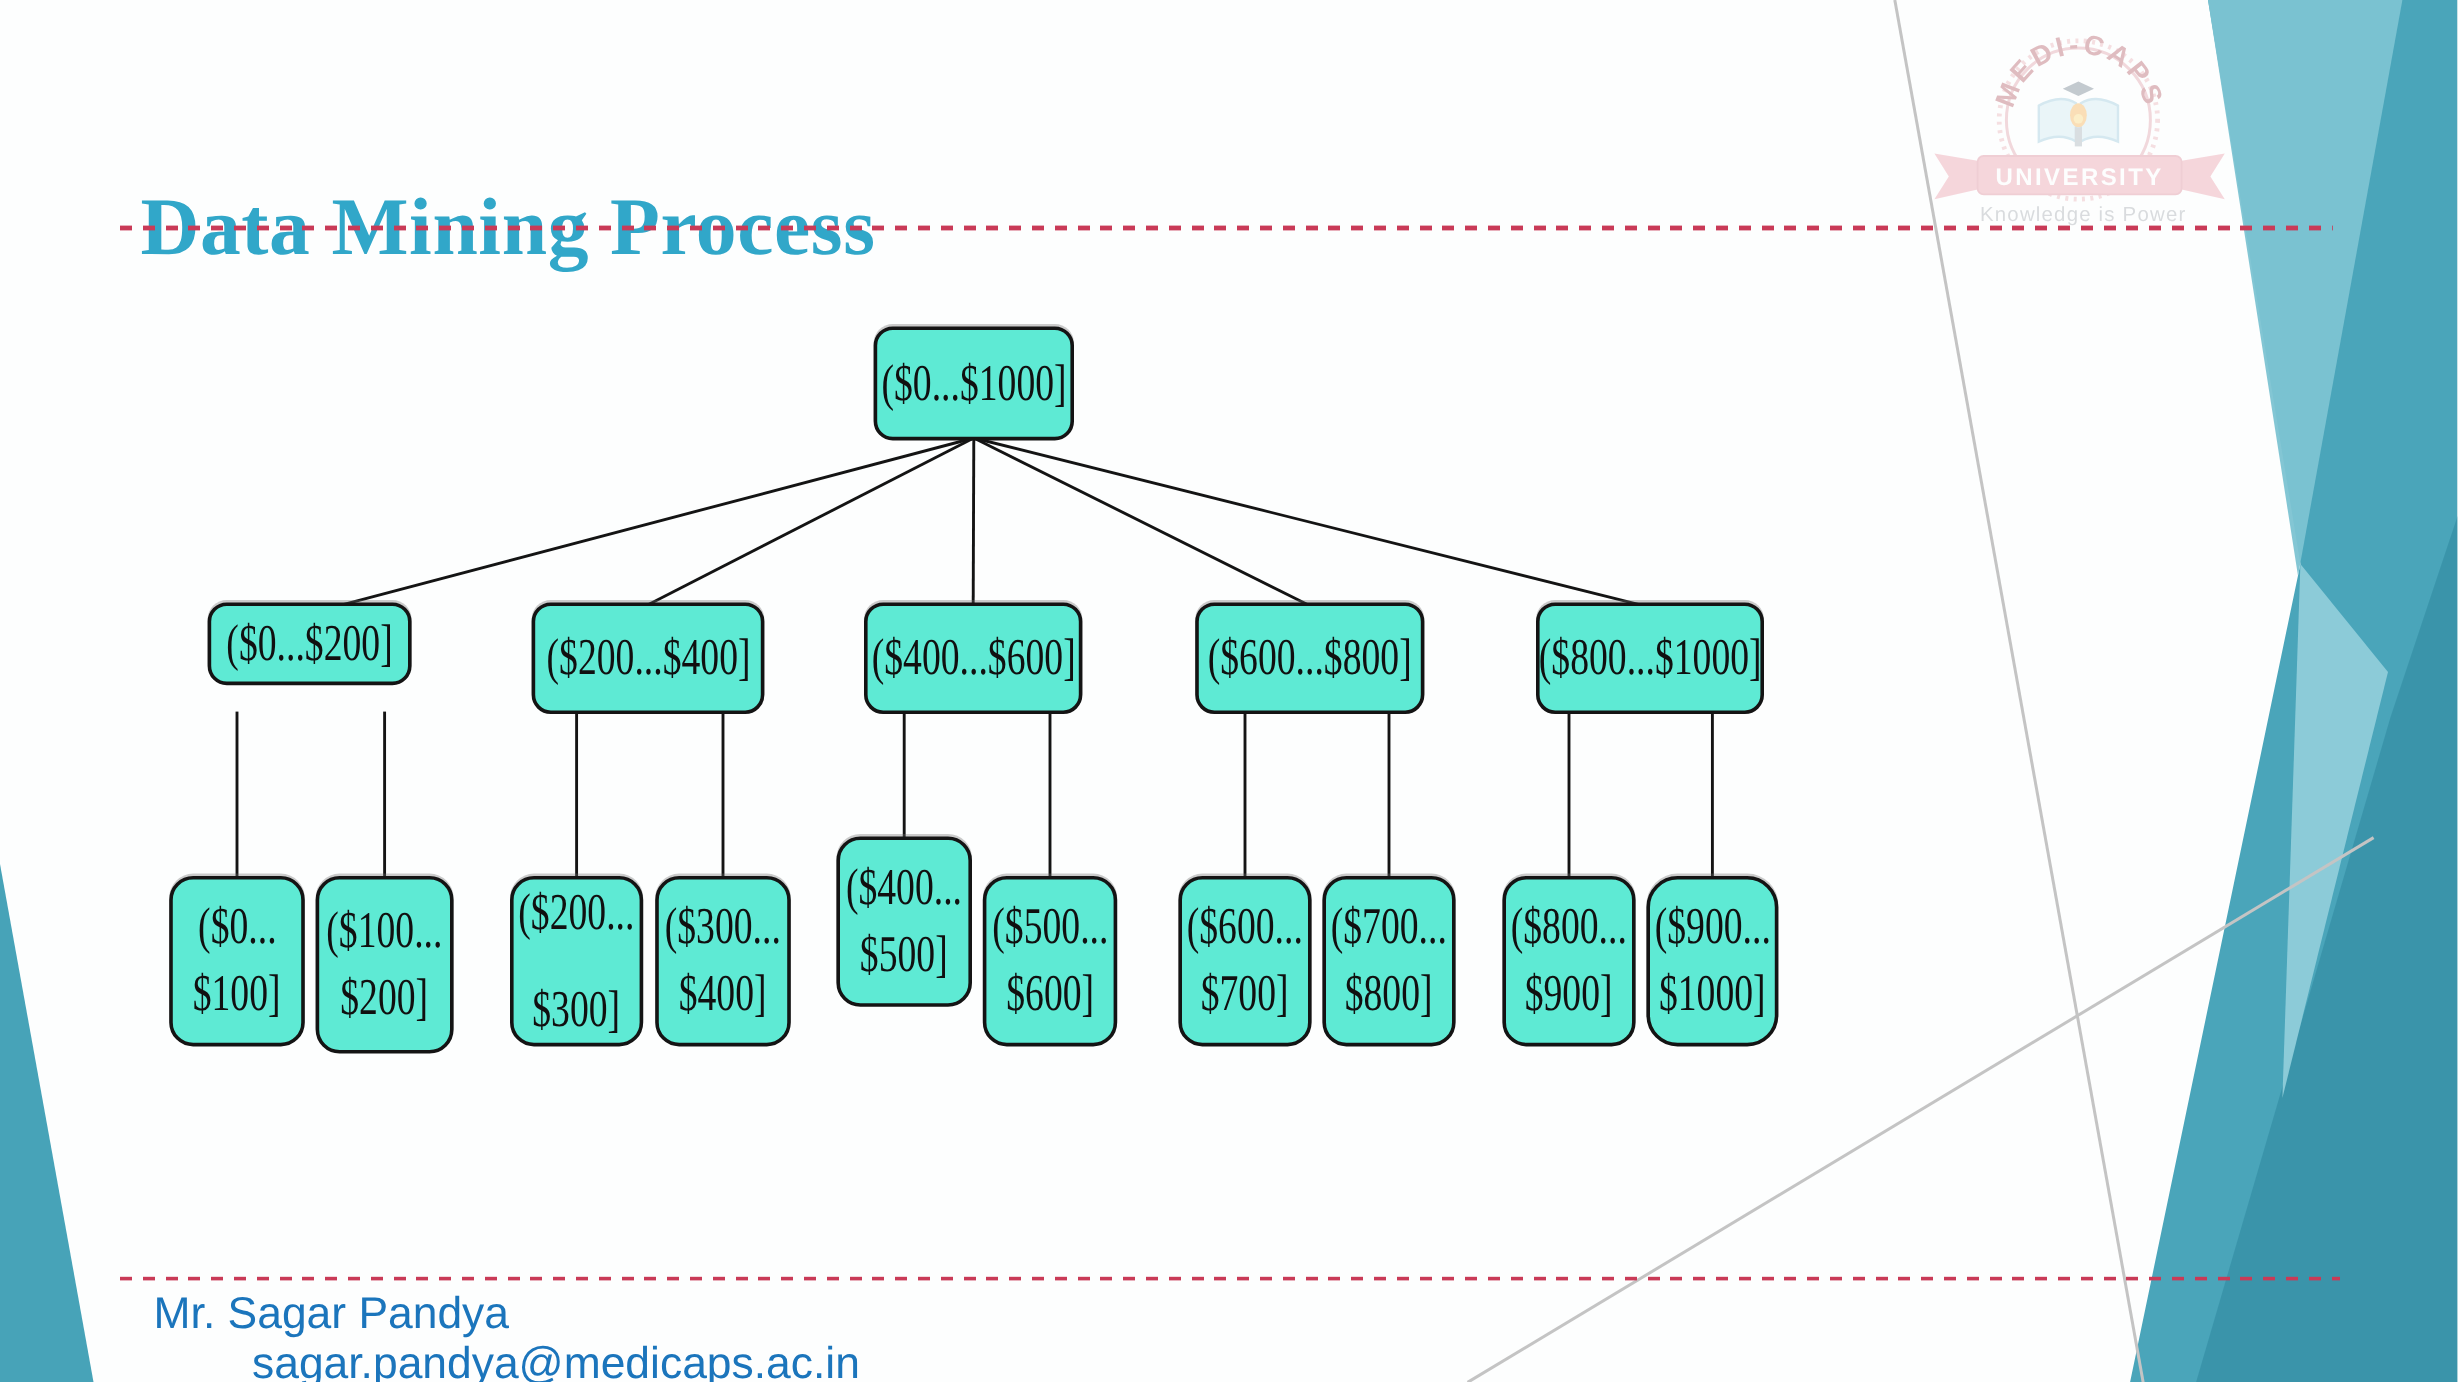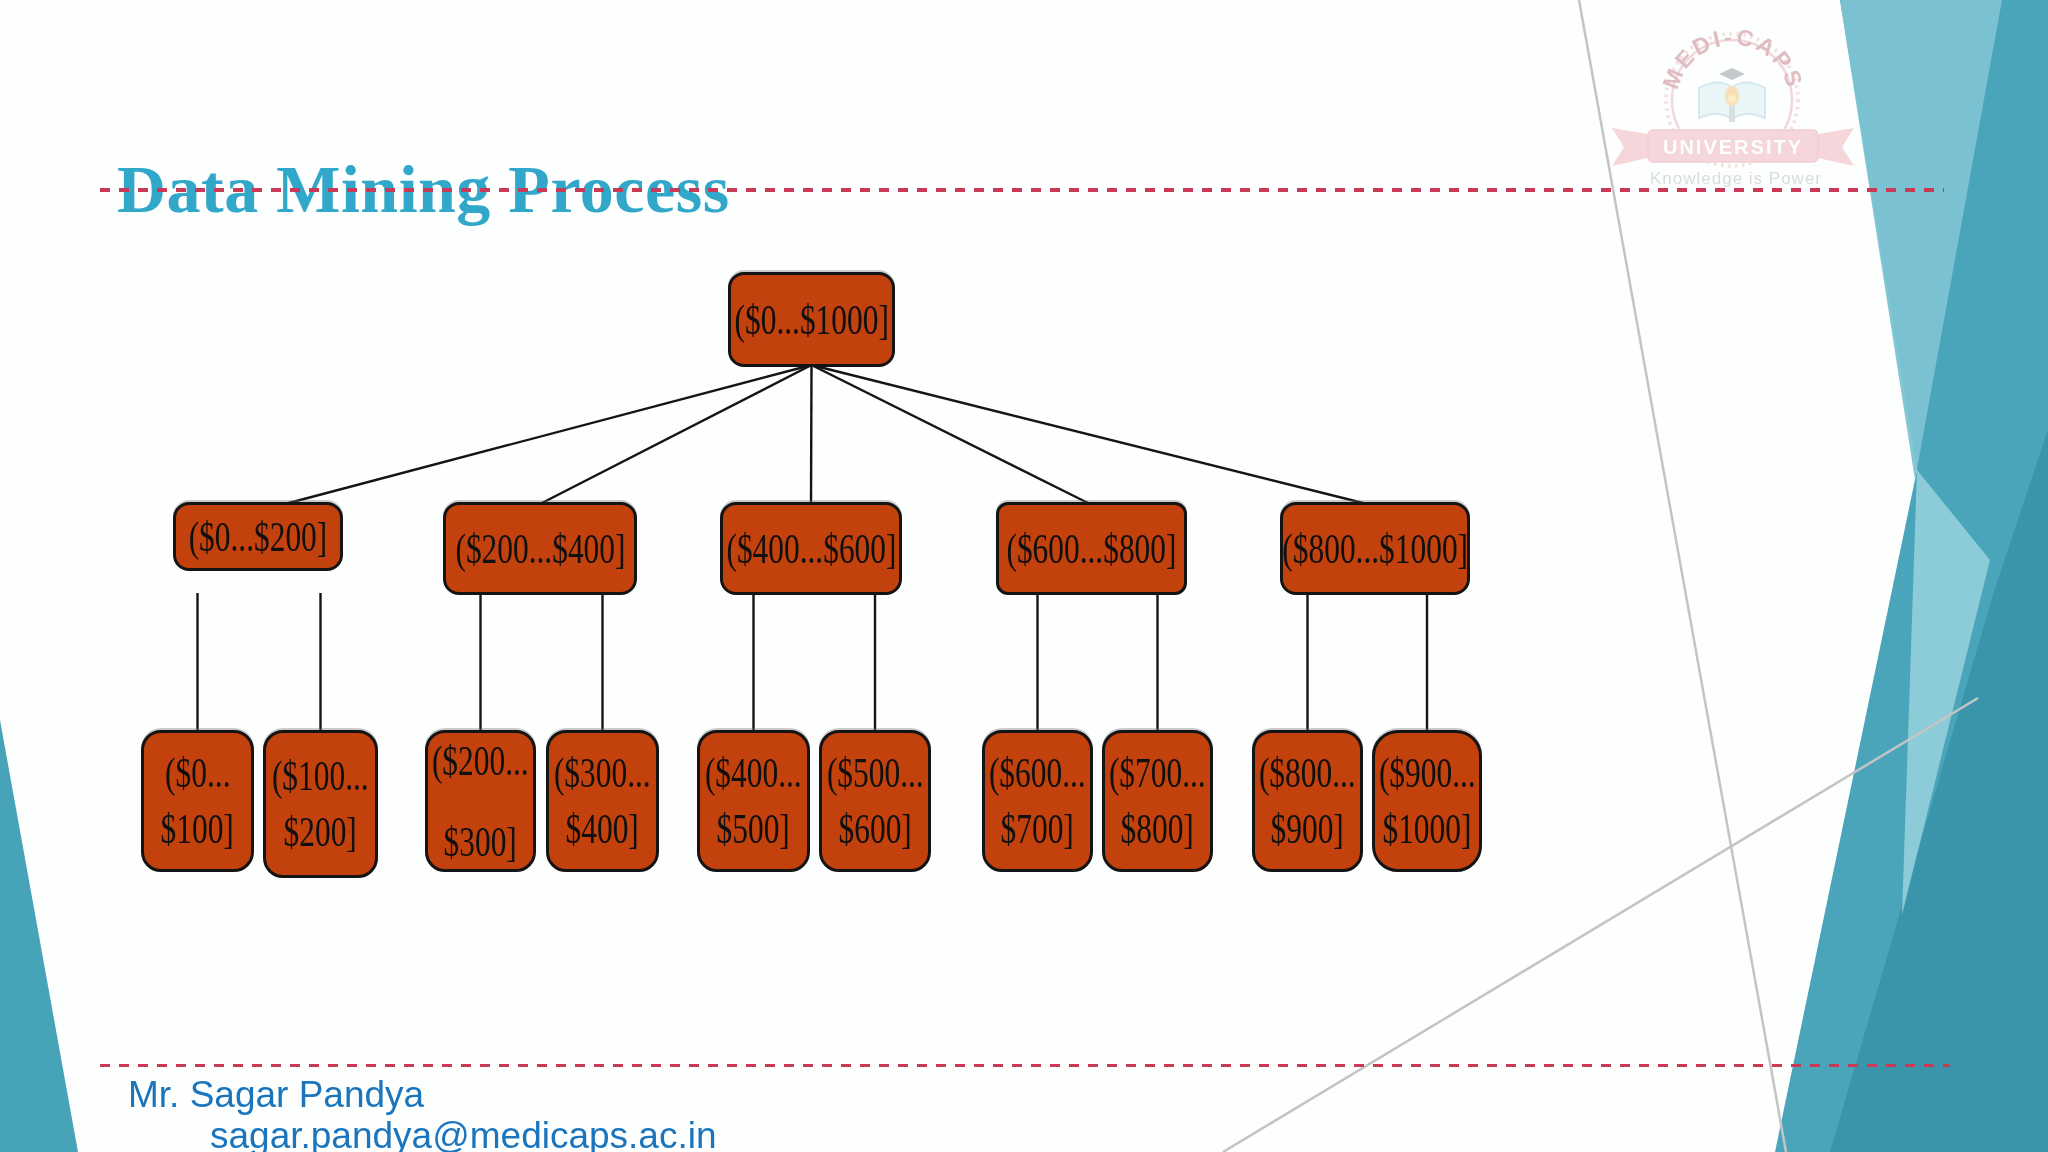--- a/index.html
+++ b/index.html
@@ -15,21 +15,21 @@
     color:var(--title-color,#31a7c9); white-space:nowrap;
   }
   .dashes{
     position:absolute; z-index:4; height:4px;
     background:repeating-linear-gradient(90deg,var(--divider-color,#c93a57) 0 10px,transparent 10px 19px);
   }
   .dashes.top{left:100px; top:188px; width:1844px;}
   .dashes.bottom{left:100px; top:1064px; width:1850px; height:3px;}
   #tree-layer{position:absolute; left:0; top:0; width:2048px; height:1152px; z-index:3;}
   .node{
-    position:absolute; box-sizing:border-box; background:#c2410c;
+    position:absolute; box-sizing:border-box; background:#5eead4;
     border:3px solid var(--node-border,#141414); border-radius:16px;
     display:flex; flex-direction:column; align-items:center; justify-content:center;
     font-family:"Liberation Serif","DejaVu Serif",serif;
     font-size:43px; color:#101010;
     box-shadow:0 -2px 0 rgba(110,110,110,.35);
   }
   .node.leaf{border-radius:20px; line-height:56px;}
   .node .tx{display:inline-block; transform:scaleX(.73); transform-origin:center; white-space:nowrap;}
   .footer{
     position:absolute; left:128px; top:1074px; z-index:4;
@@ -104,21 +104,21 @@
       </div>
       <div class="node" style="left: 173px; top: 502px; width: 170px; height: 69px;">
         <span class="tx">($0...$200]</span>
       </div>
       <div class="node" style="left: 443px; top: 502px; width: 194px; height: 93px;">
         <span class="tx">($200...$400]</span>
       </div>
       <div class="node" style="left: 720px; top: 502px; width: 182px; height: 93px;">
         <span class="tx">($400...$600]</span>
       </div>
-      <div class="node" style="left: 996px; top: 502px; width: 191px; height: 93px; border-radius: 12px;">
+      <div class="node" style="left: 996px; top: 502px; width: 191px; height: 93px;">
         <span class="tx">($600...$800]</span>
       </div>
       <div class="node" style="left: 1280px; top: 502px; width: 190px; height: 93px;">
         <span class="tx">($800...$1000]</span>
       </div>
       <div class="node leaf" style="left: 141px; top: 730px; width: 113px; height: 142px;">
         <span class="tx">($0...</span>
         <span class="tx">$100]</span>
       </div>
       <div class="node leaf" style="left: 263px; top: 730px; width: 115px; height: 148px;">
@@ -126,21 +126,21 @@
         <span class="tx">$200]</span>
       </div>
       <div class="node leaf" style="left: 425px; top: 730px; width: 111px; height: 142px; gap: 25px;">
         <span class="tx">($200...</span>
         <span class="tx">$300]</span>
       </div>
       <div class="node leaf" style="left: 546px; top: 730px; width: 113px; height: 142px;">
         <span class="tx">($300...</span>
         <span class="tx">$400]</span>
       </div>
-      <div class="node leaf" style="left: 697px; top: 730px; width: 113px; height: 142px;">
+      <div class="node leaf" style="left: 697px; top: 697px; width: 113px; height: 142px;">
         <span class="tx">($400...</span>
         <span class="tx">$500]</span>
       </div>
       <div class="node leaf" style="left: 819px; top: 730px; width: 112px; height: 142px;">
         <span class="tx">($500...</span>
         <span class="tx">$600]</span>
       </div>
       <div class="node leaf" style="left: 982px; top: 730px; width: 111px; height: 142px;">
         <span class="tx">($600...</span>
         <span class="tx">$700]</span>

